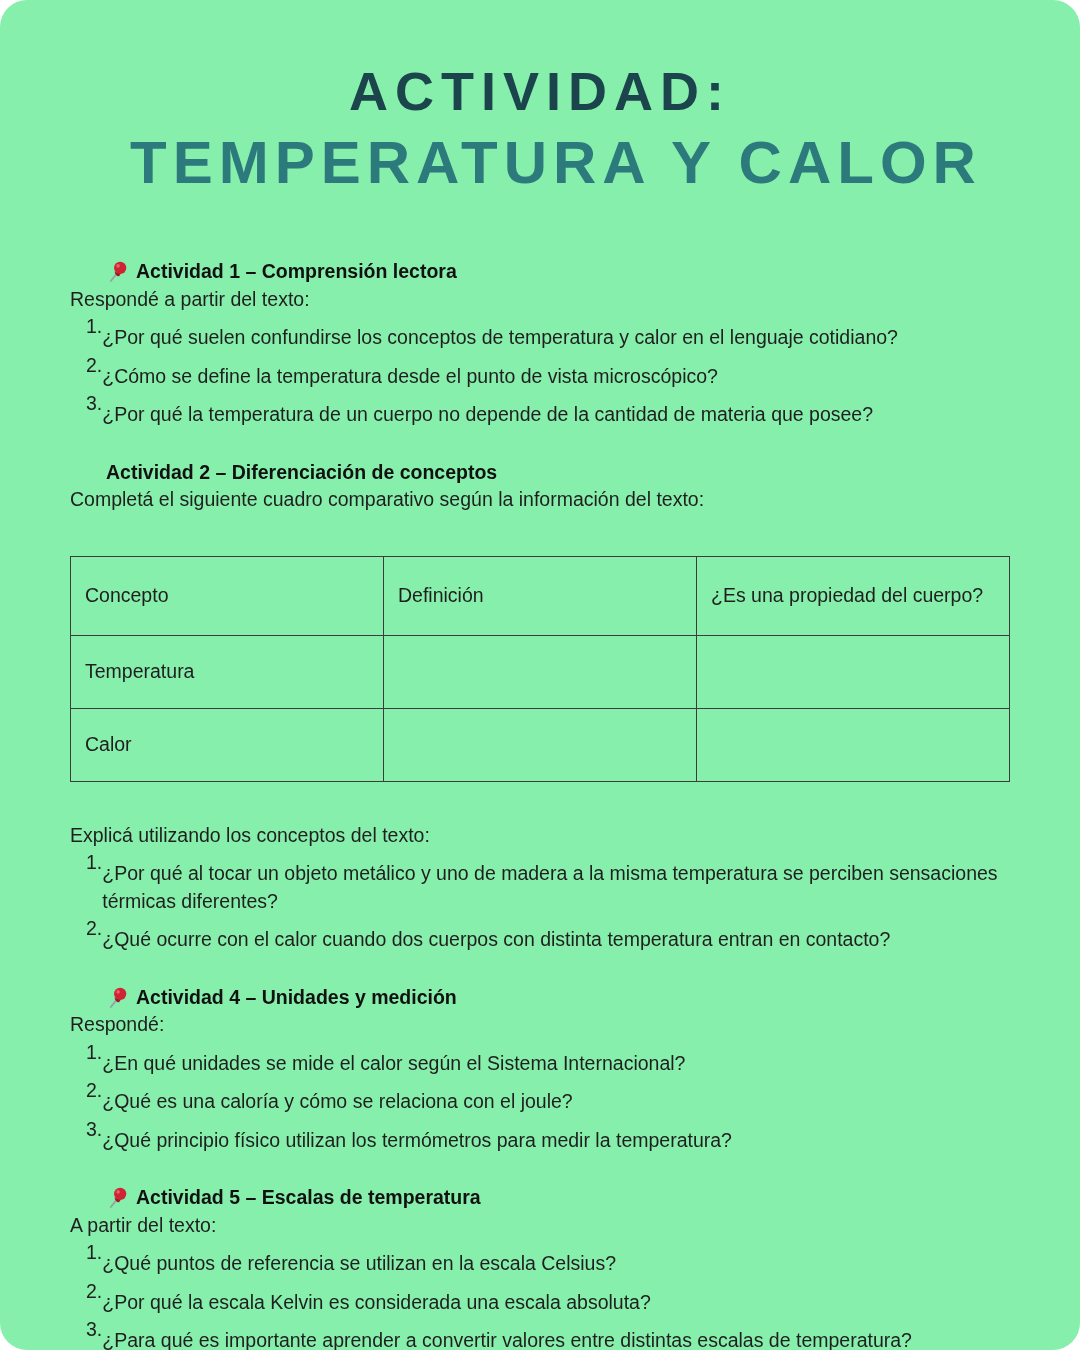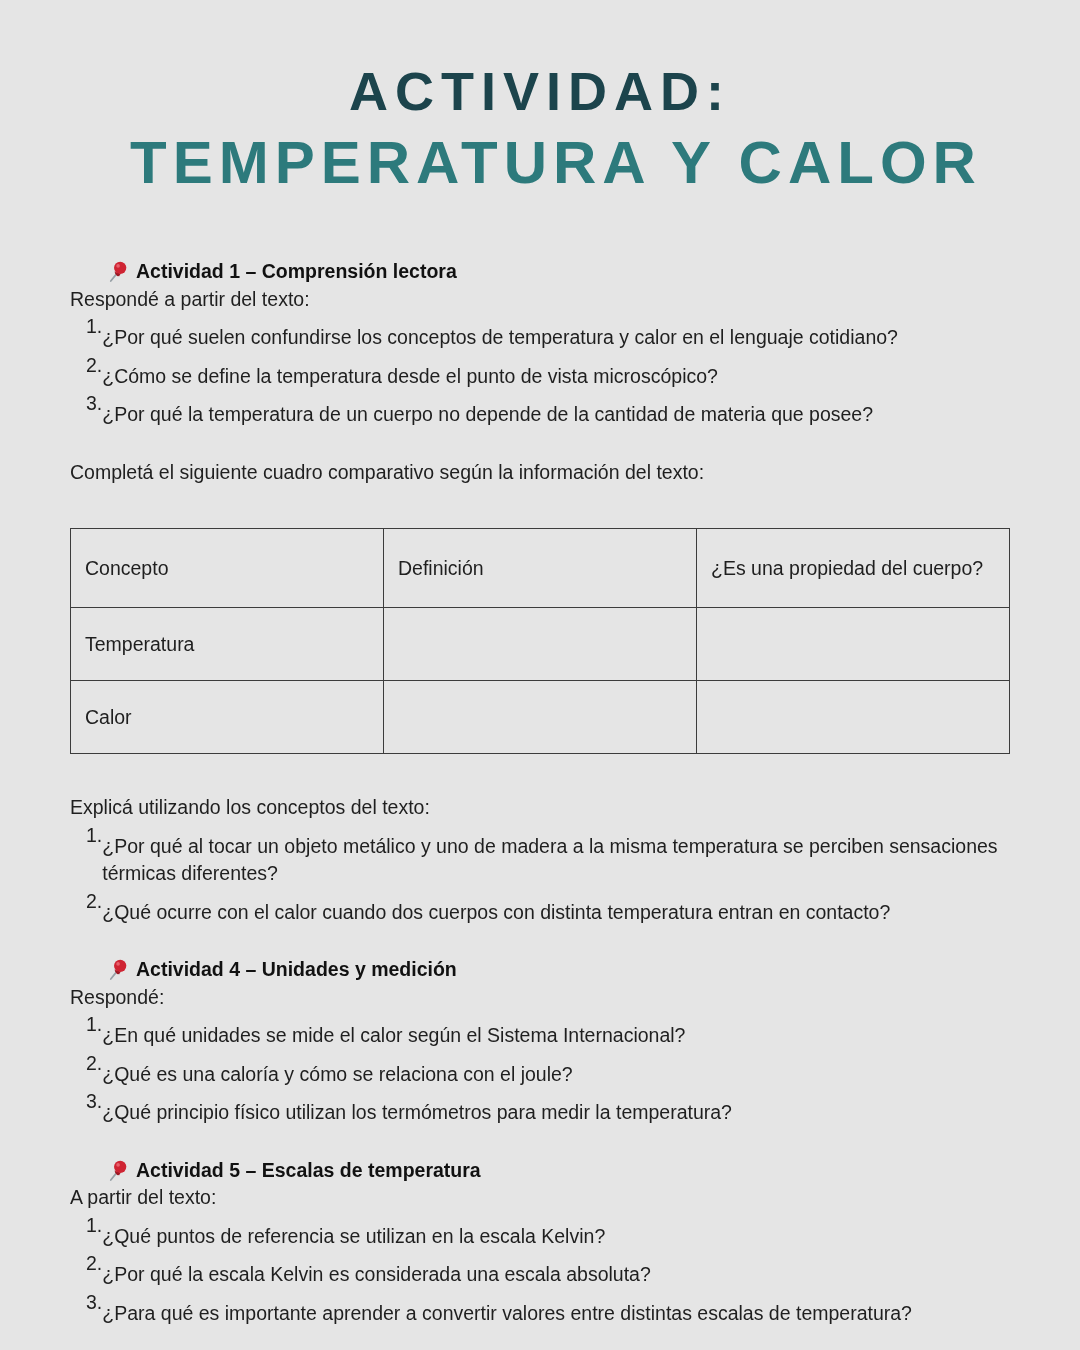--- a/index.html
+++ b/index.html
@@ -2,24 +2,25 @@
 <html><head>
 <meta charset="utf-8">
 <style>
   * { margin: 0; padding: 0; box-sizing: border-box; }
   html, body { background: #ffffff; }
   .page {
     position: relative;
     width: 1080px;
     height: 1350px;
     margin: 0 auto;
-    background: #e5e5e5;
+    background: #86efac;
     font-family: "Liberation Sans", sans-serif;
     color: #1f1f1f;
     overflow: hidden;
+    border-radius: 27px;
   }
   .content {
     padding: 0 70px;
   }
   
   .title-block {
     padding-top: 56px;
     text-align: center;
     font-weight: 800;
     line-height: 71px;
@@ -130,20 +131,23 @@
           <span class="qtxt">¿Cómo se define la temperatura desde el punto de vista microscópico?</span>
         </div>
         <div class="qitem">
           <span class="qnum">3.</span>
           <span class="qtxt">¿Por qué la temperatura de un cuerpo no depende de la cantidad de materia que posee?</span>
         </div>
       </div>
     </div>
 
     <div class="section">
+      <div class="heading-row">
+        <span class="heading">Actividad 2 – Diferenciación de conceptos</span>
+      </div>
       <div class="intro">Completá el siguiente cuadro comparativo según la información del texto:</div>
 
       <table class="cmp-table">
         <tbody>
           <tr class="hdr">
             <td>Concepto</td>
             <td>Definición</td>
             <td>¿Es una propiedad del cuerpo?</td>
           </tr>
           <tr class="row">
@@ -202,21 +206,21 @@
       <div class="heading-row">
         <svg class="pin" viewBox="0 0 24 24">
             <use href="#pushpin-shape"></use>
           </svg>
         <span class="heading">Actividad 5 – Escalas de temperatura</span>
       </div>
       <div class="intro">A partir del texto:</div>
       <div class="qlist">
         <div class="qitem">
           <span class="qnum">1.</span>
-          <span class="qtxt">¿Qué puntos de referencia se utilizan en la escala Kelvin?</span>
+          <span class="qtxt">¿Qué puntos de referencia se utilizan en la escala Celsius?</span>
         </div>
         <div class="qitem">
           <span class="qnum">2.</span>
           <span class="qtxt">¿Por qué la escala Kelvin es considerada una escala absoluta?</span>
         </div>
         <div class="qitem">
           <span class="qnum">3.</span>
           <span class="qtxt">¿Para qué es importante aprender a convertir valores entre distintas escalas de temperatura?</span>
         </div>
       </div>

